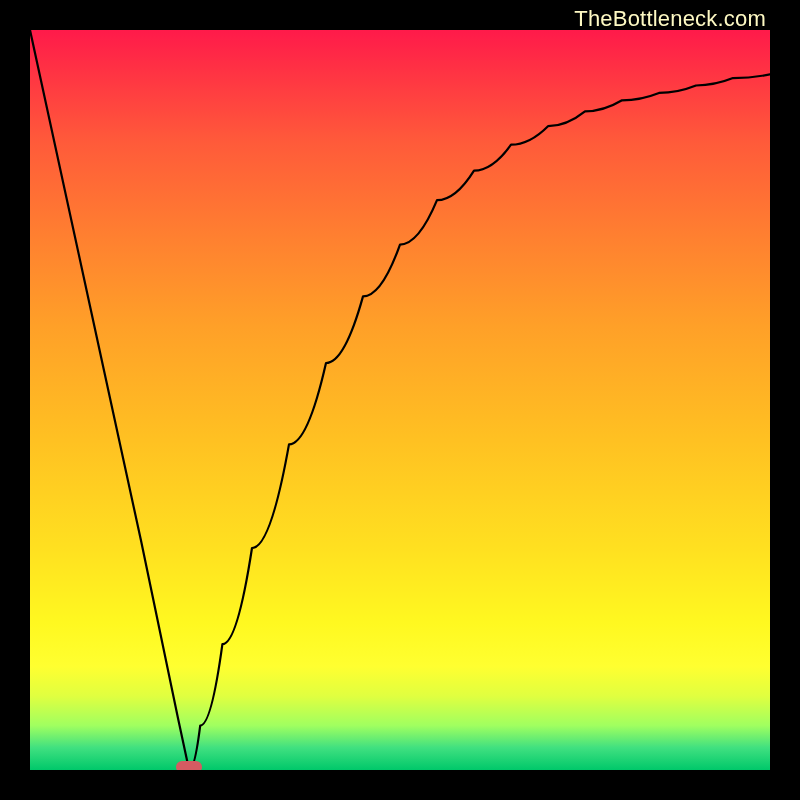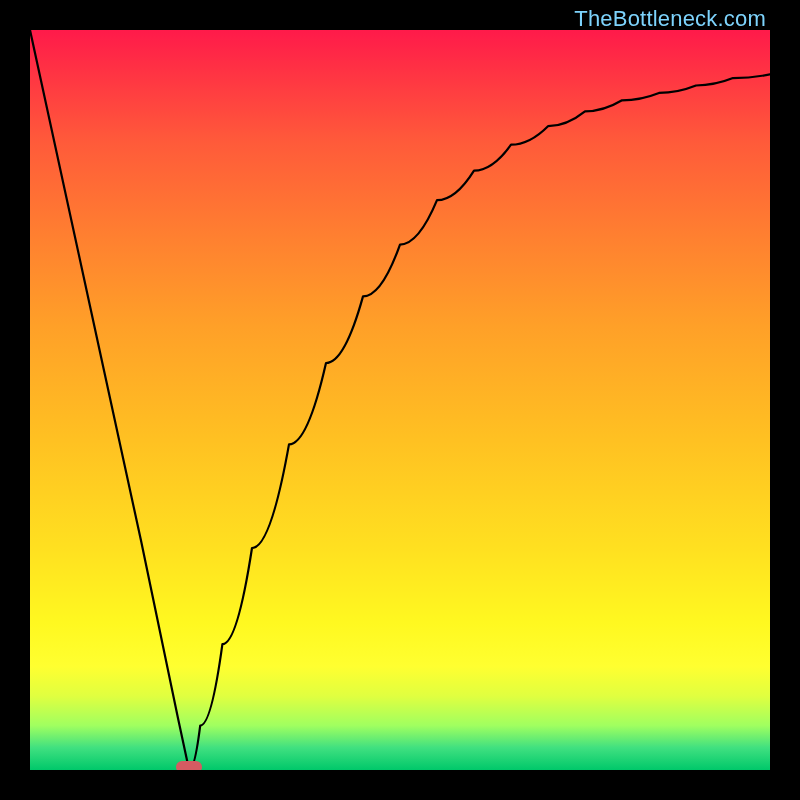--- a/index.html
+++ b/index.html
@@ -46,21 +46,21 @@
       #e0ff40 90%,
       #a0ff60 94%,
       #40e080 97%,
       #00c86a 100%
     );
   }
   .watermark {
     position: absolute;
     top: 6px;
     right: 34px;
-    color: #7dd3fc;
+    color: #fef9c3;
     font-size: 22px;
     font-weight: 500;
     letter-spacing: 0.2px;
   }
   .curve-svg {
     position: absolute;
     top: 0;
     left: 0;
     width: 100%;
     height: 100%;

